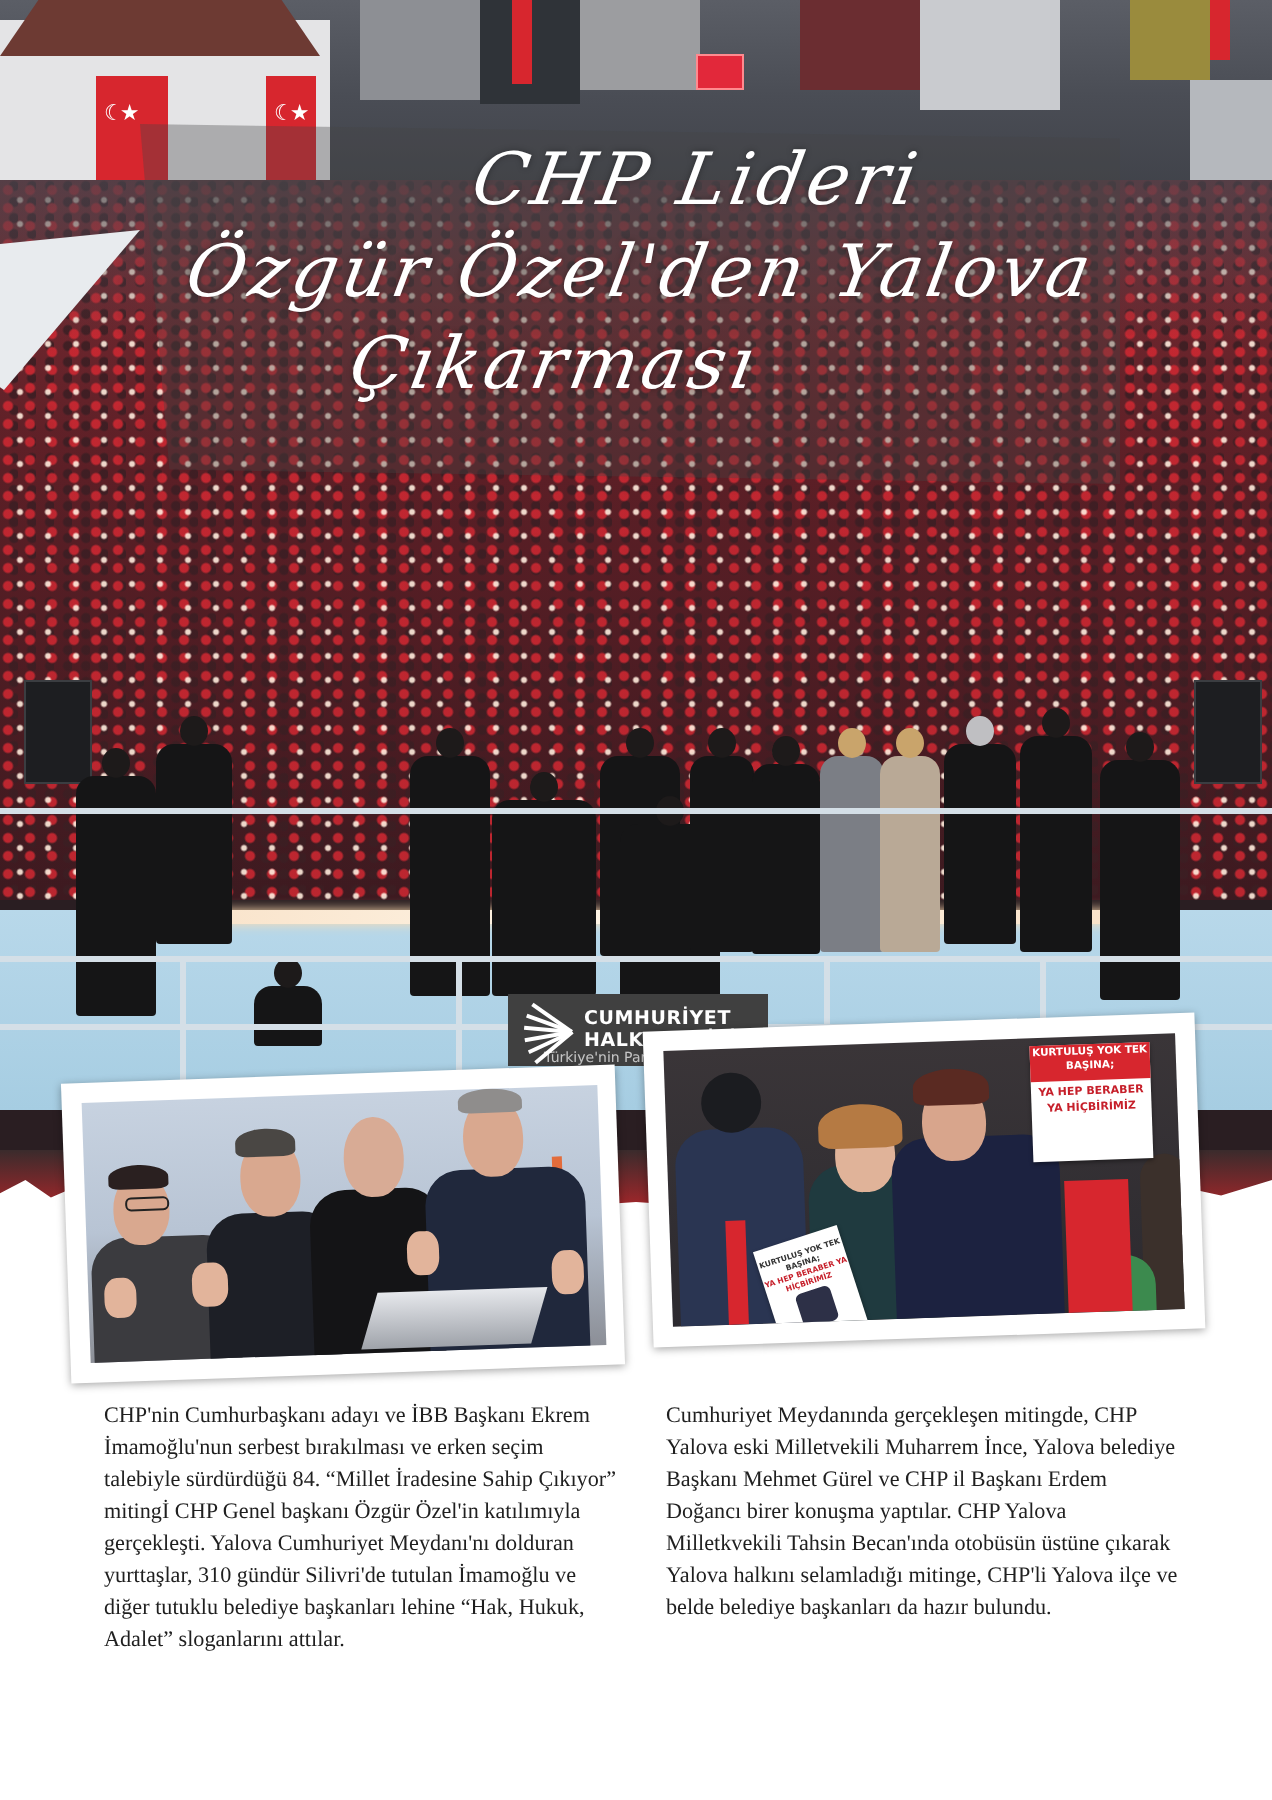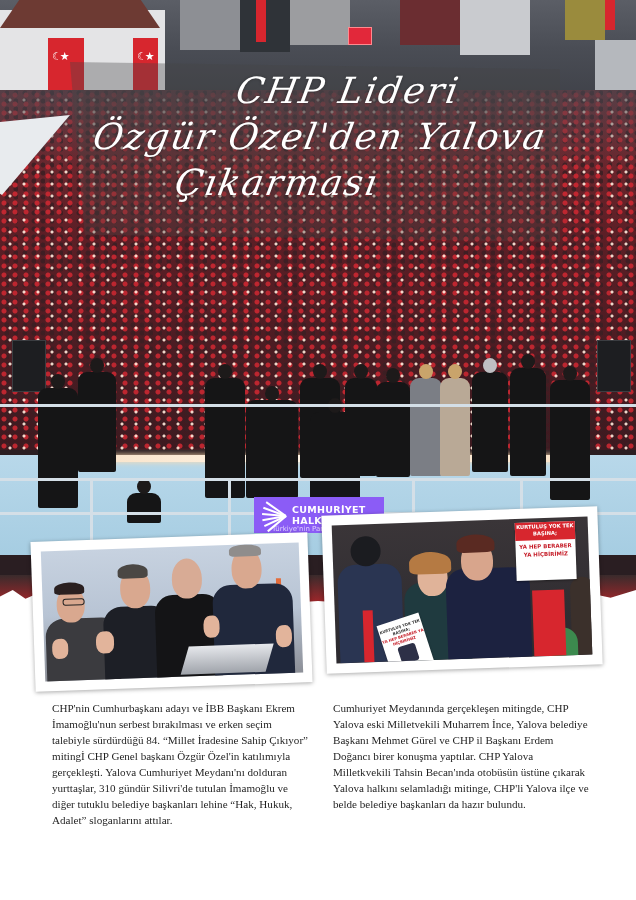--- a/index.html
+++ b/index.html
@@ -113,21 +113,21 @@
   }
   .person.blonde .head { background:#c9a46b; }
   .person.grey .head { background:#bfbfc2; }
 
   .speaker-box {
     position:absolute; background:#1d1e21; border:1px solid #3b3d41;
   }
 
   .chp-banner {
     position:absolute; left:254px; top:497px; width:130px; height:36px;
-    background:#8b5cf6; display:flex; align-items:center; padding-left:8px;
+    background:#404040; display:flex; align-items:center; padding-left:8px;
     box-sizing:border-box;
   }
   .chp-rays {
     width:26px; height:20px; position:relative; margin-right:4px;
   }
   .chp-rays i {
     position:absolute; left:0; top:10px; width:24px; height:1.5px; background:#fff;
     transform-origin:100% 50%;
   }
   .chp-text {

